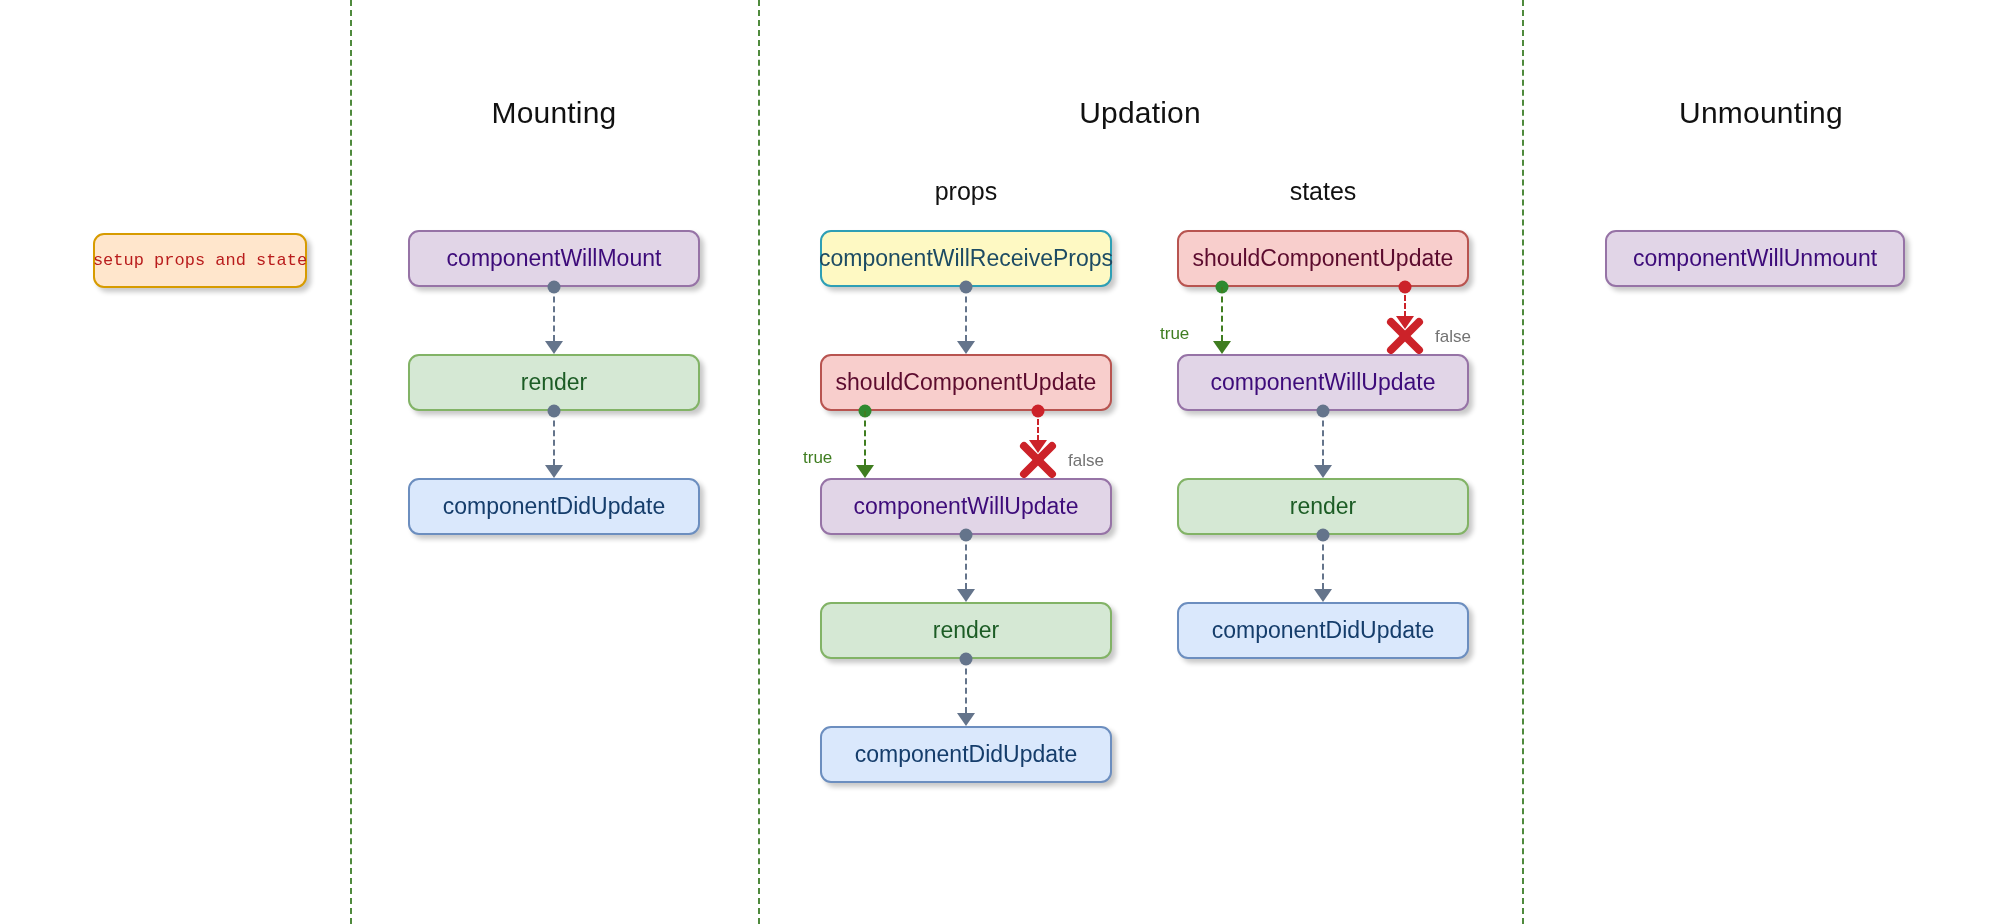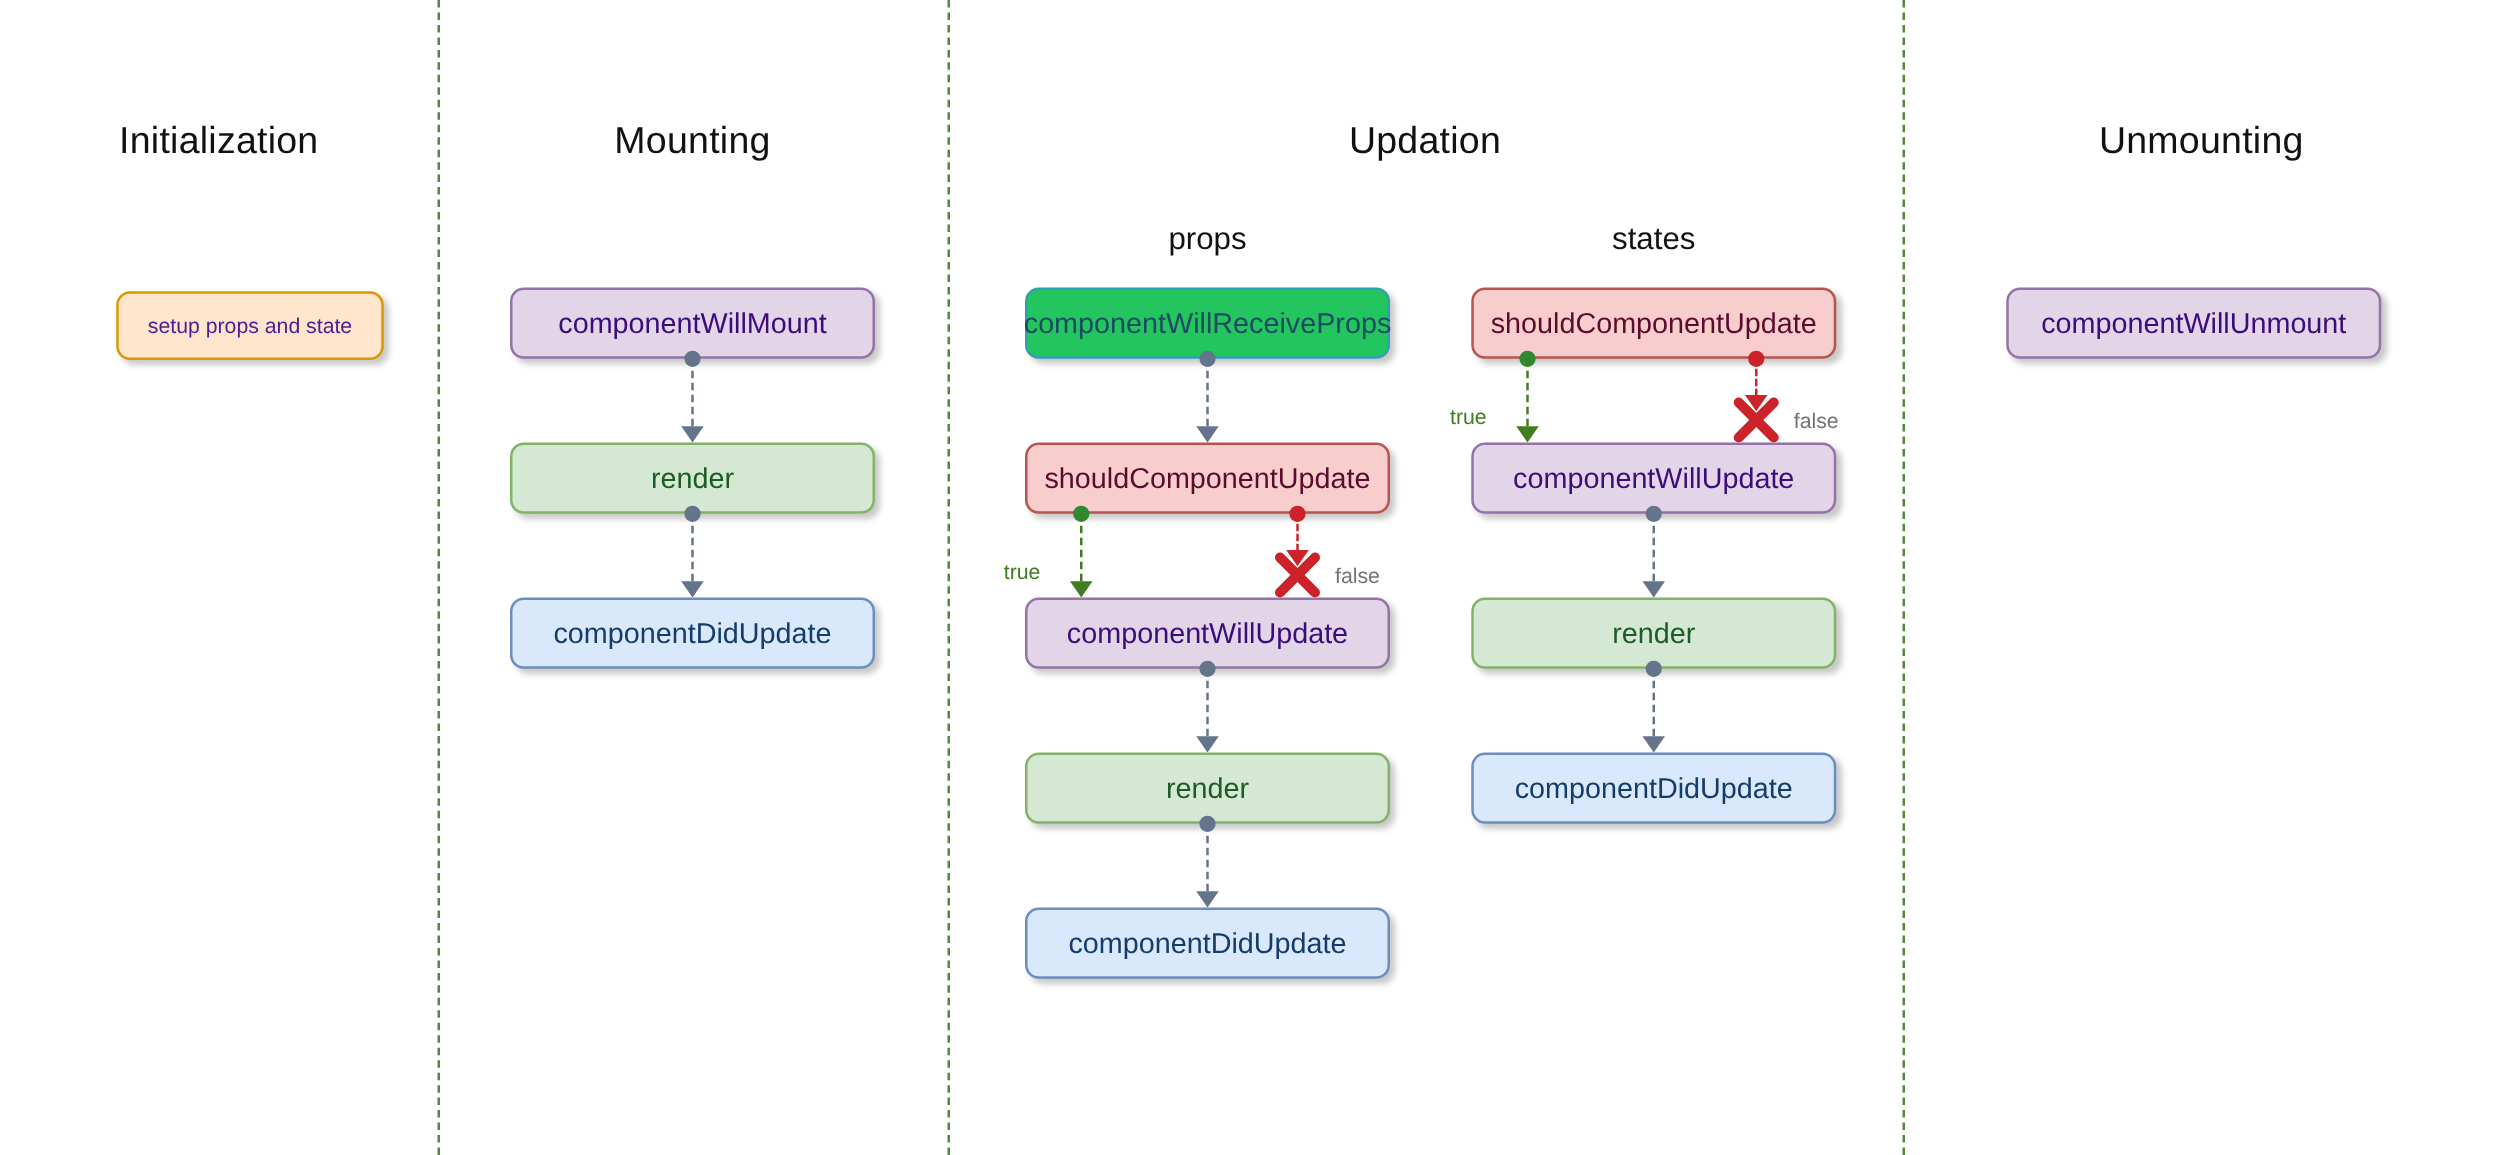--- a/index.html
+++ b/index.html
@@ -46,25 +46,25 @@
     border-style:solid;
     display:flex;
     align-items:center;
     justify-content:center;
     font-size:23px;
     box-shadow:4px 4px 5px rgba(0,0,0,.22);
     white-space:nowrap;
   }
   .node.small{font-size:17px;}
 
-  .n-orange{background:#ffe6cc;border-color:#d79b00;color:#4c1d95;}
+  .n-orange{background:#ffe6cc;border-color:#d79b00;color:#b91c1c;font-family:Liberation Mono, monospace;}
   .n-purple{background:#e1d5e7;border-color:#9673a6;color:#3d0b7a;}
   .n-green {background:#d5e8d4;border-color:#82b366;color:#1c5c25;}
   .n-blue  {background:#dae8fc;border-color:#6c8ebf;color:#153d6b;}
-  .n-cyan  {background:#22c55e;border-color:#2e9fb5;color:#1d4b63;}
+  .n-cyan  {background:#fef9c3;border-color:#2e9fb5;color:#1d4b63;}
   .n-red   {background:#f8cecc;border-color:#b85450;color:#5c0b2e;}
 
   
   .conn{position:absolute;}
   .conn .stem{
     position:absolute;left:50%;top:0;
     transform:translateX(-50%);
     width:0;border-left-width:2px;border-left-style:dashed;
   }
   .conn .dot{
@@ -103,21 +103,20 @@
 </style>
 </head>
 <body>
 
 <div id="canvas">
 
   <div class="divider" style="left:350px;"></div>
   <div class="divider" style="left:758px;"></div>
   <div class="divider" style="left:1522px;"></div>
 
-  <div class="col-title" style="left:0px;top:96px;width:350px;">Initialization</div>
   <div class="col-title" style="left:350px;top:96px;width:408px;">Mounting</div>
   <div class="col-title" style="left:758px;top:96px;width:764px;">Updation</div>
   <div class="col-title" style="left:1522px;top:96px;width:478px;">Unmounting</div>
 
   <div class="sub-title" style="left:820px;top:177px;width:292px;">props</div>
   <div class="sub-title" style="left:1177px;top:177px;width:292px;">states</div>
 
   <div class="node n-orange small" style="left:93px;top:233px;width:214px;height:55px;">setup props and state</div>
 
   <div class="node n-purple" style="left:408px;top:230px;width:292px;height:57px;">componentWillMount</div>

